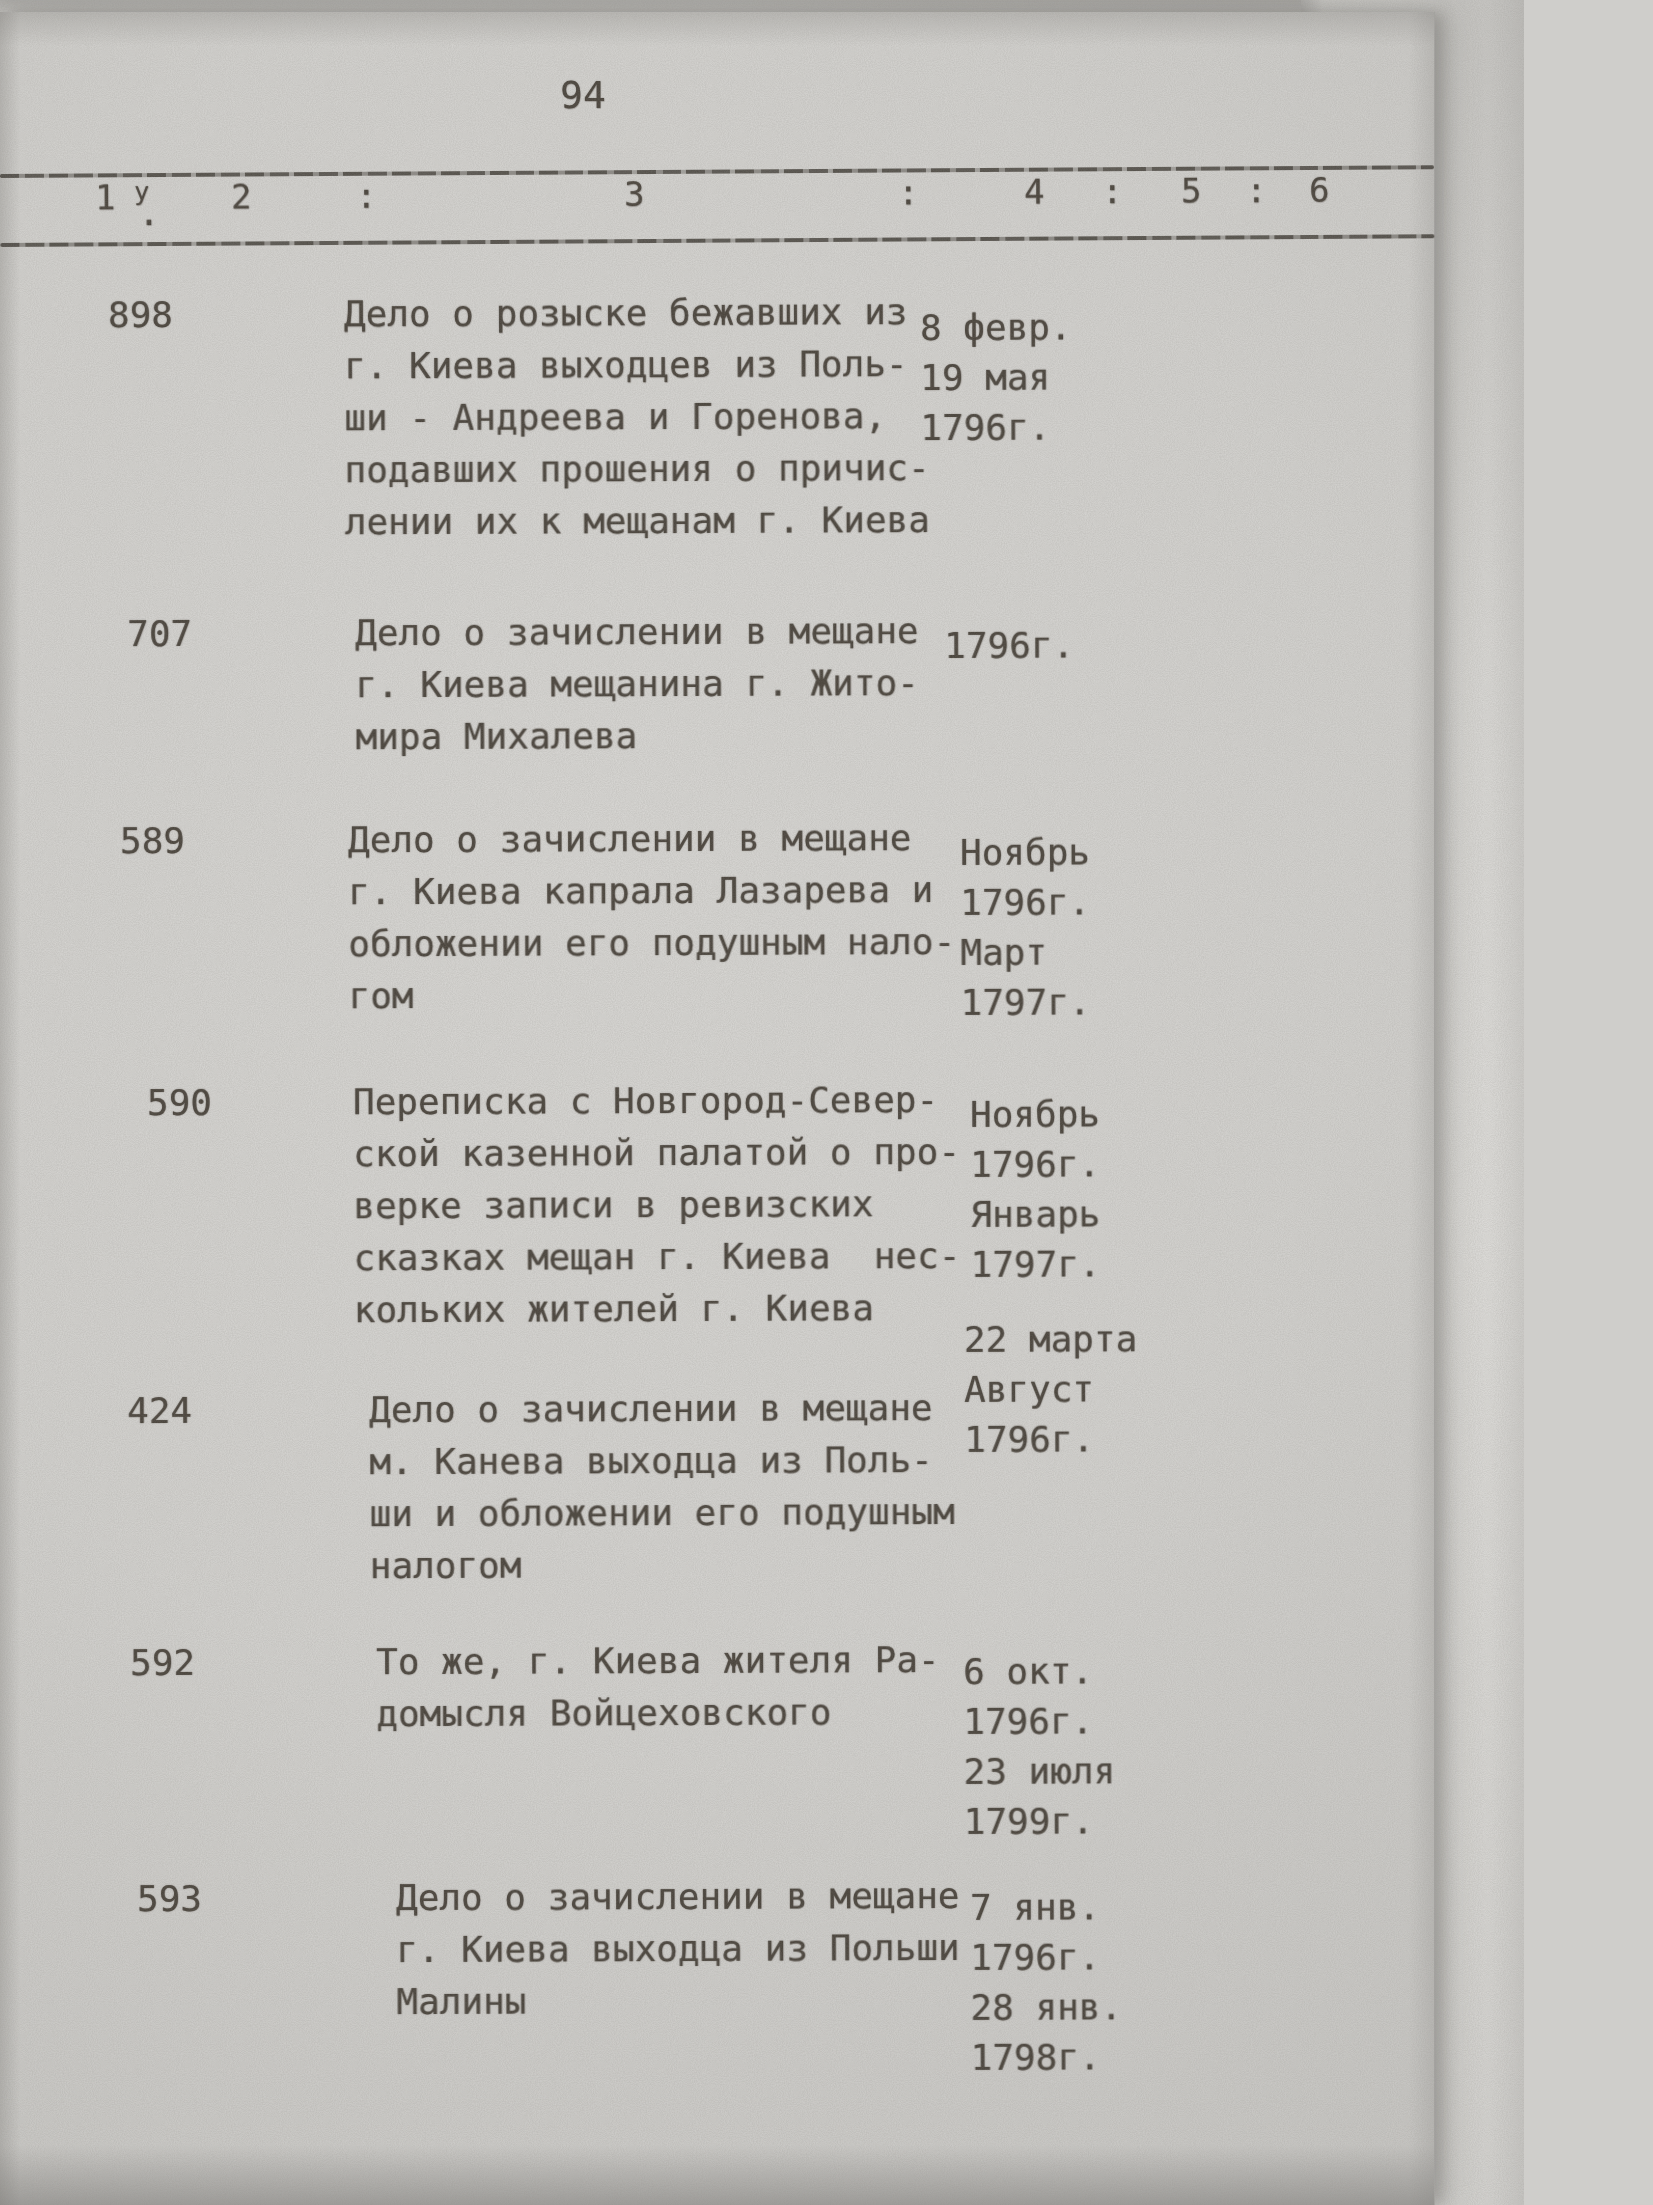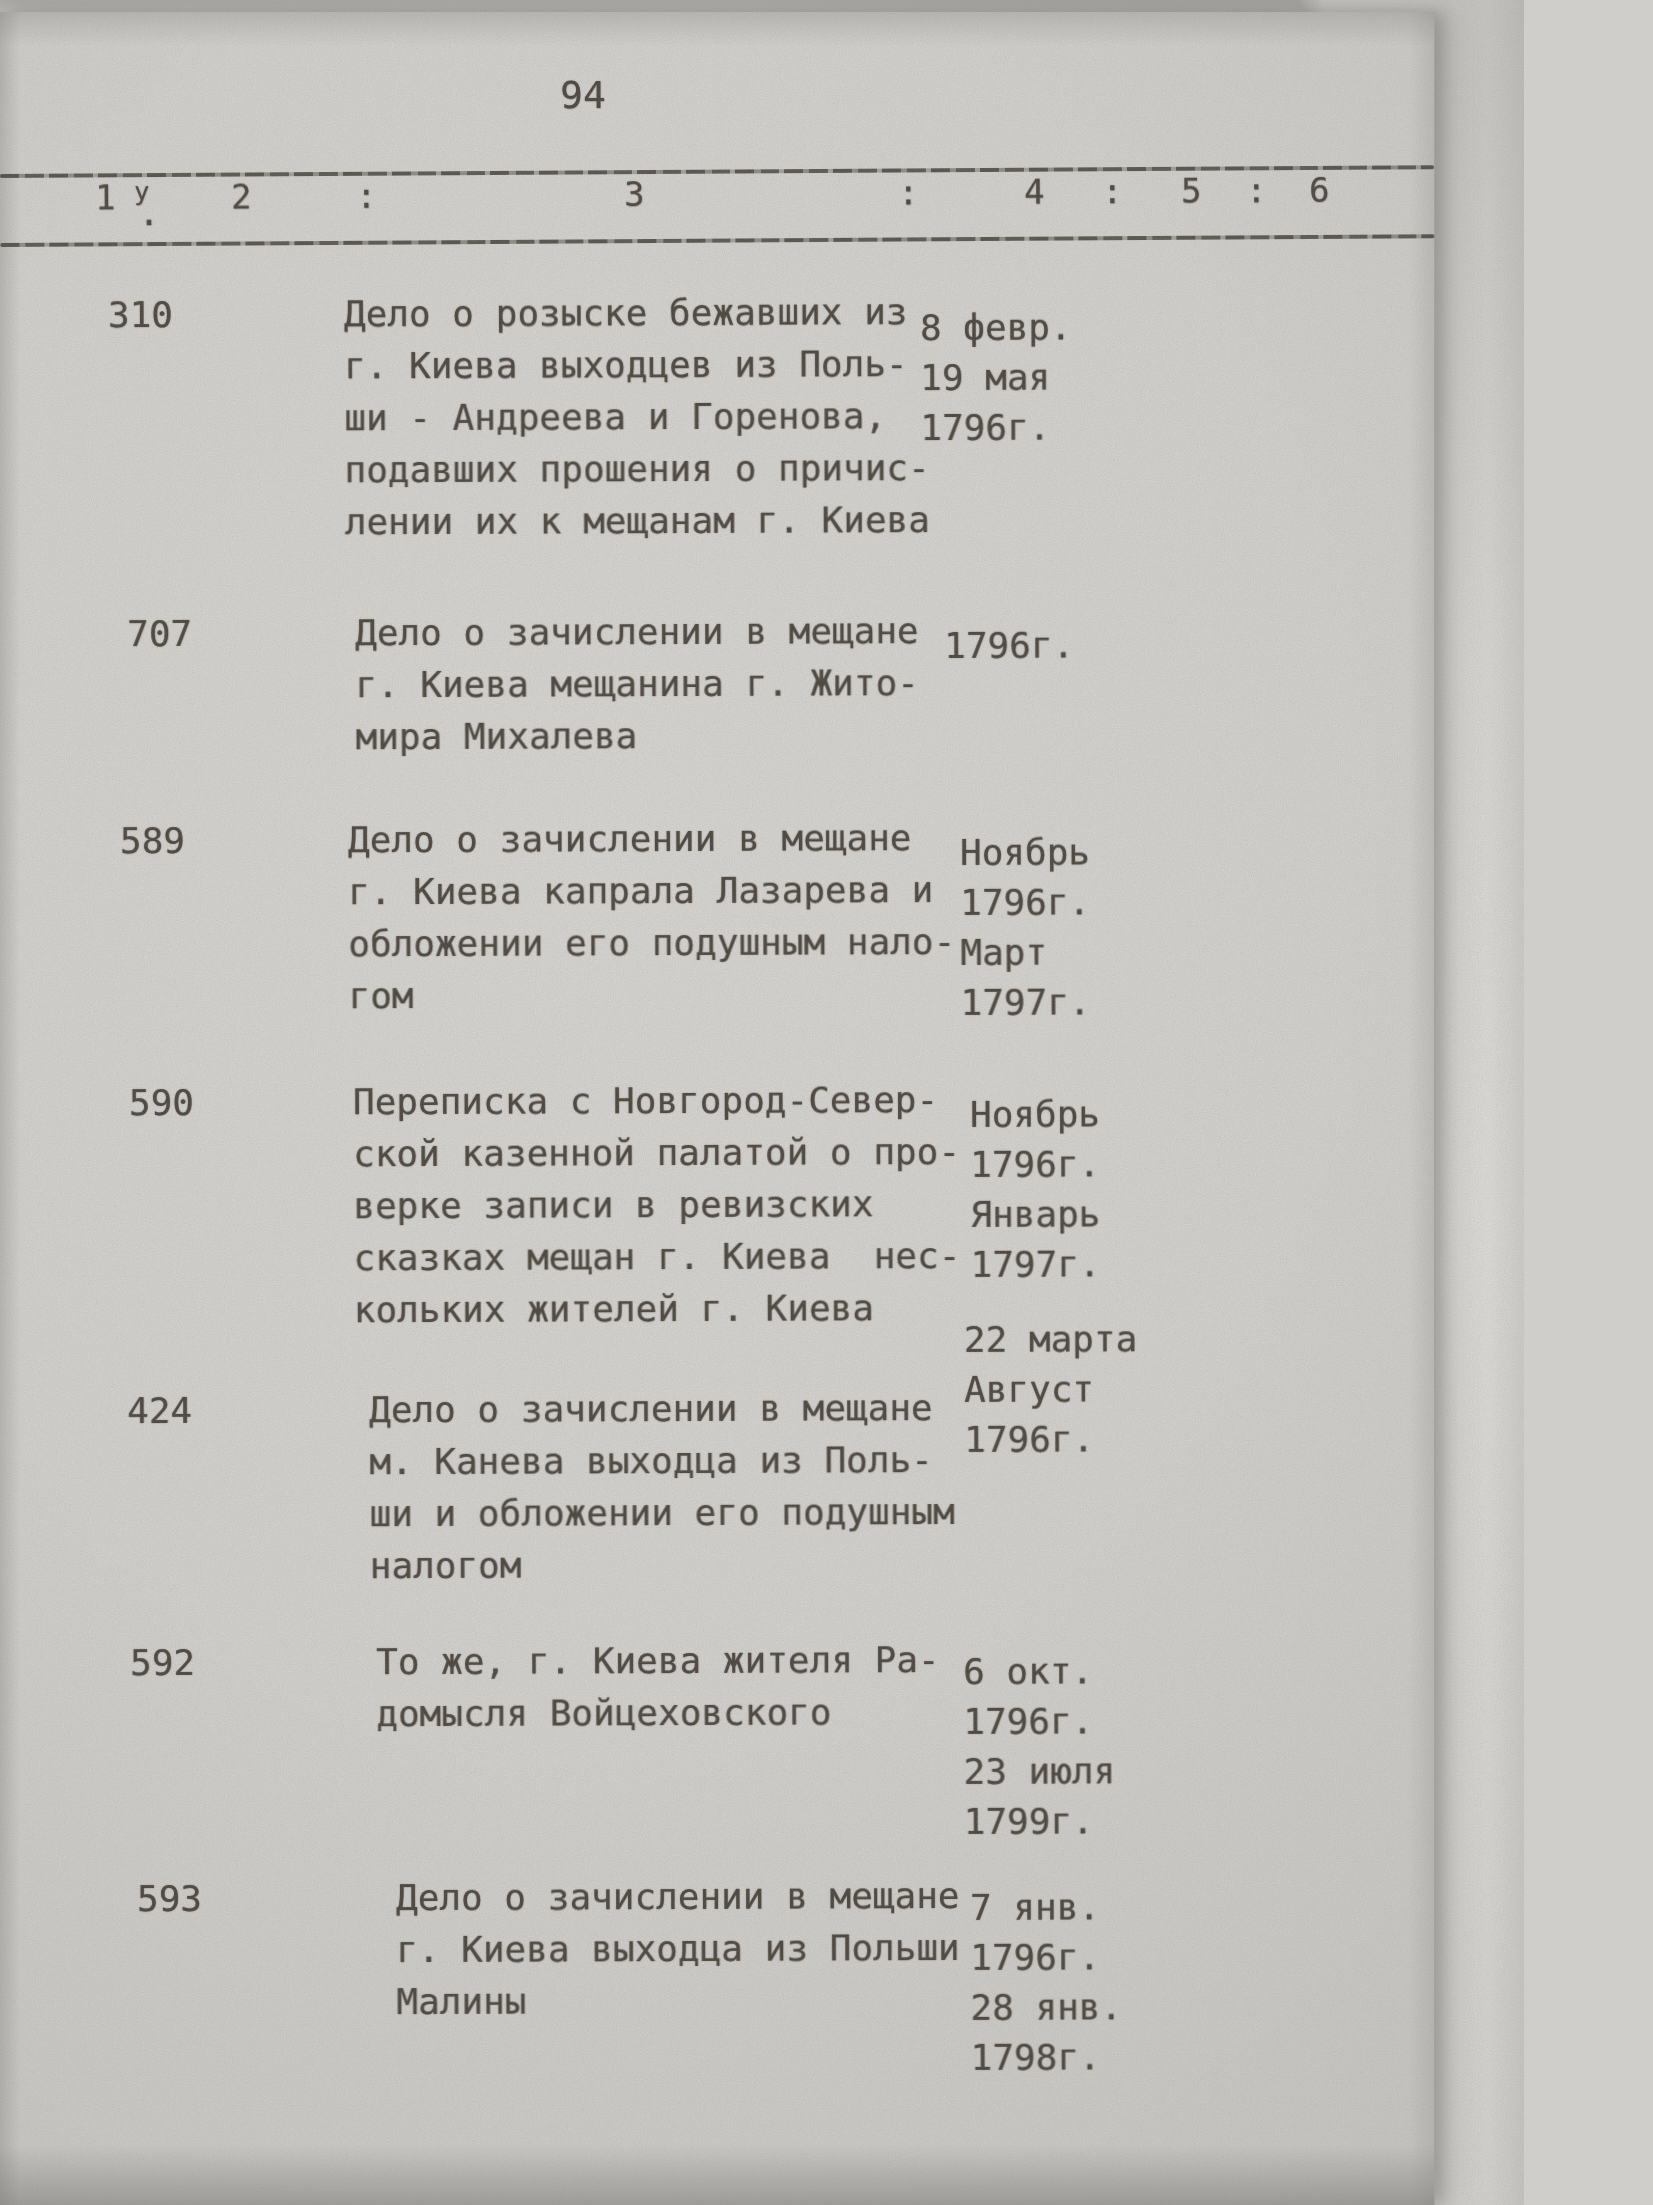--- a/index.html
+++ b/index.html
@@ -87,21 +87,21 @@
       <span class="tw hc" style="left:898px">:</span>
       <span class="tw hc" style="left:1024px">4</span>
       <span class="tw hc" style="left:1102px">:</span>
       <span class="tw hc" style="left:1181px">5</span>
       <span class="tw hc" style="left:1246px">:</span>
       <span class="tw hc" style="left:1309px">6</span>
     </div>
 
     <div class="rows">
 
-      <div class="tw num" style="left:111px;top:277px">310</div>
+      <div class="tw num" style="left:111px;top:277px">898</div>
       <div class="tw desc" style="left:347px;top:277px">Дело о розыске бежавших из
 г. Киева выходцев из Поль-
 ши - Андреева и Горенова,
 подавших прошения о причис-
 лении их к мещанам г. Киева</div>
       <div class="tw dates" style="left:923px;top:278px">8 февр.
 19 мая
 1796г.</div>
 
       <div class="tw num" style="left:129px;top:596px">707</div>
@@ -113,21 +113,21 @@
       <div class="tw num" style="left:121px;top:803px">589</div>
       <div class="tw desc" style="left:349px;top:803px">Дело о зачислении в мещане
 г. Киева капрала Лазарева и
 обложении его подушным нало-
 гом</div>
       <div class="tw dates" style="left:961px;top:803px">Ноябрь
 1796г.
 Март
 1797г.</div>
 
-      <div class="tw num" style="left:129px;top:1065px">590</div>
+      <div class="tw num" style="left:147px;top:1065px">590</div>
       <div class="tw desc" style="left:353px;top:1065px">Переписка с Новгород-Север-
 ской казенной палатой о про-
 верке записи в ревизских
 сказках мещан г. Киева  нес-
 кольких жителей г. Киева</div>
       <div class="tw dates" style="left:970px;top:1065px">Ноябрь
 1796г.
 Январь
 1797г.</div>
 

